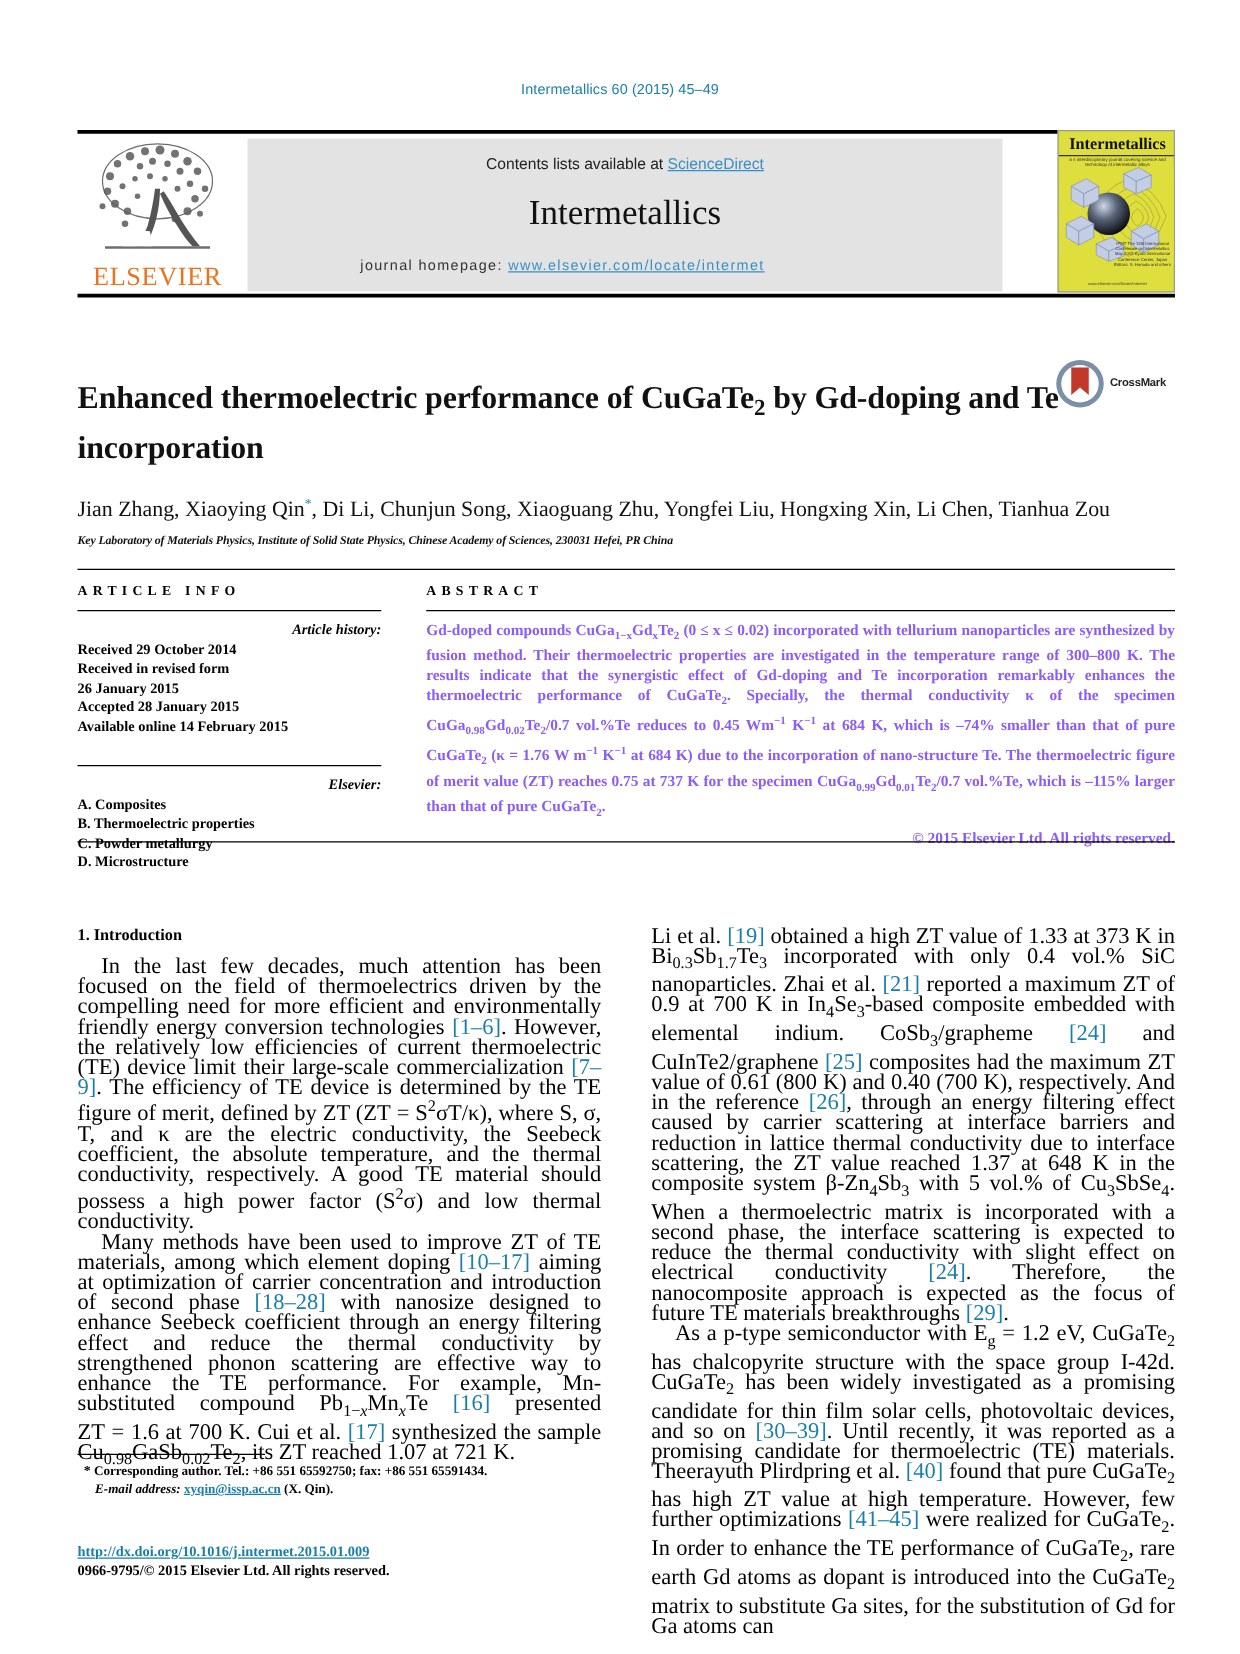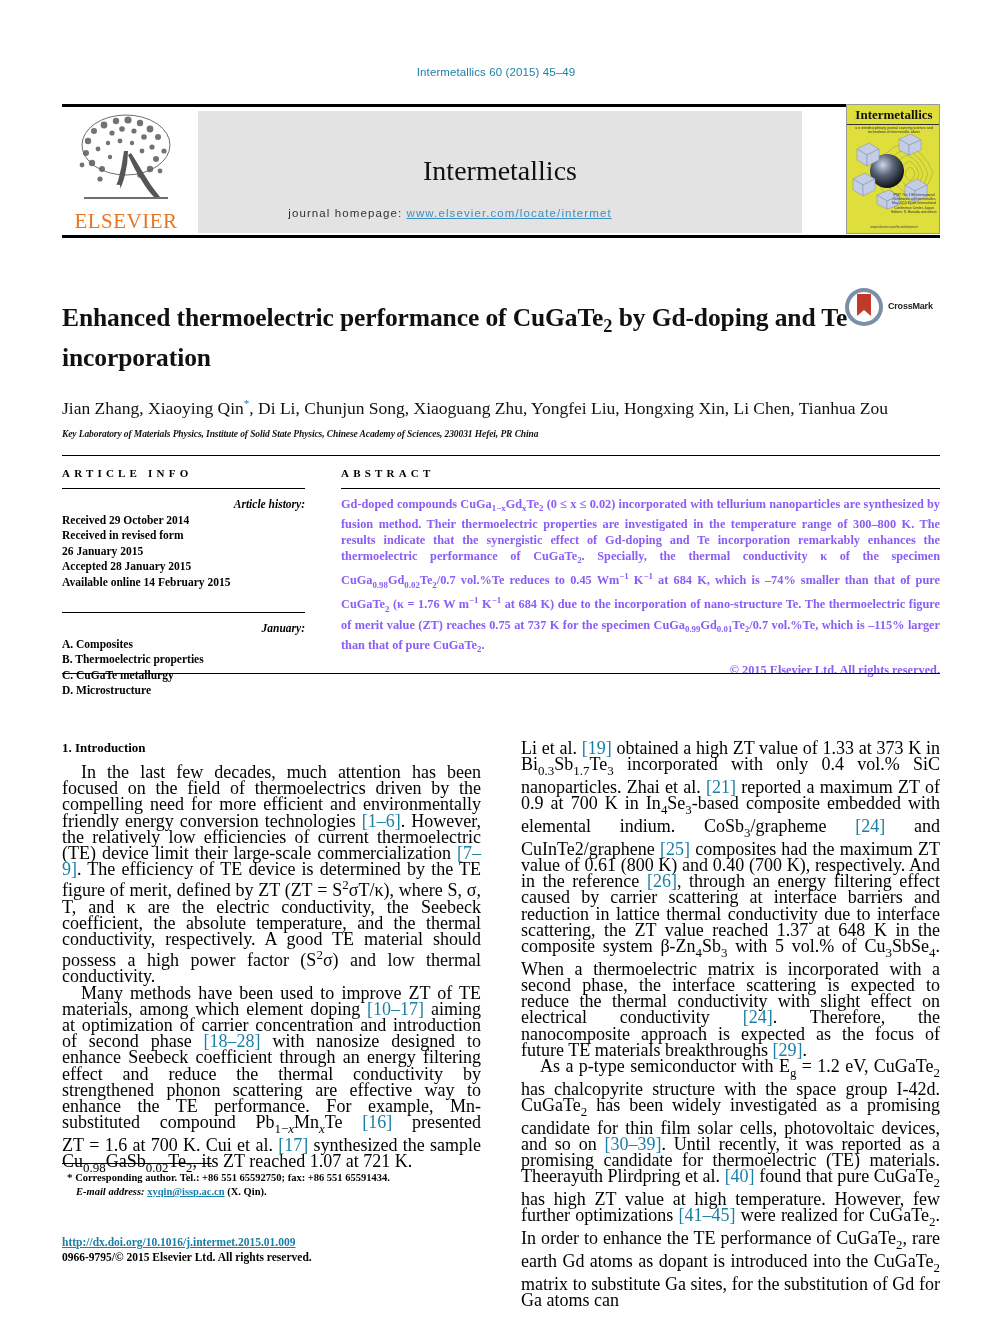--- a/index.html
+++ b/index.html
@@ -422,20 +422,23 @@
           </g>
           <path d="M60 40 Q58 56 54 70 Q50 80 44 86 L52 86 Q58 76 61 64 Q64 52 64 40 Z" fill="#555"></path>
           <path d="M64 44 Q70 58 78 70 Q84 80 90 86 L96 86 Q86 74 78 60 Q71 48 67 42 Z" fill="#555"></path>
           <path d="M38 78 Q46 72 56 74 L58 86 L34 86 Z" fill="#ffffff"></path>
         </svg>
       </div>
       <div class="elsevier-wordmark">ELSEVIER</div>
     </div>
 
     <div class="journal-band">
+      <div class="contents-line">
+        <span>Contents lists available at </span><a class="sd" href="#">ScienceDirect</a>
+      </div>
       <div class="journal-name">Intermetallics</div>
       <div class="homepage-line">
         <span>journal homepage: </span><a class="url" href="#">www.elsevier.com/locate/intermet</a>
       </div>
     </div>
 
     <div class="cover-thumb">
       <div class="cover-title">Intermetallics</div>
       <div class="cover-sub">a n interdisciplinary journal covering science and technology of intermetallic alloys</div>
       <div class="cover-art">
@@ -523,24 +526,24 @@
       <div class="hist-block">
         <div class="hist-label">Article history:</div>
         <div class="hist-line">Received 29 October 2014</div>
         <div class="hist-line">Received in revised form</div>
         <div class="hist-line">26 January 2015</div>
         <div class="hist-line">Accepted 28 January 2015</div>
         <div class="hist-line">Available online 14 February 2015</div>
       </div>
       <div class="hr-thin"></div>
       <div class="kw-block">
-        <div class="kw-label">January:</div>
+        <div class="kw-label">Elsevier:</div>
         <div class="kw-line">A. Composites</div>
         <div class="kw-line">B. Thermoelectric properties</div>
-        <div class="kw-line">C. CuGaTe metallurgy</div>
+        <div class="kw-line">C. Powder metallurgy</div>
         <div class="kw-line">D. Microstructure</div>
       </div>
     </div>
 
     <div class="col-abstract">
       <div class="sec-head">ABSTRACT</div>
       <div class="hr-thin"></div>
       <div class="abstract-body">
         <p><span>Gd-doped compounds CuGa</span><sub>1−x</sub><span>Gd</span><sub>x</sub><span>Te</span><sub>2</sub><span> (0 ≤ x ≤ 0.02) incorporated with tellurium nanoparticles are synthesized by fusion method. Their thermoelectric properties are investigated in the temperature range of 300–800 K. The results indicate that the synergistic effect of Gd-doping and Te incorporation remarkably enhances the thermoelectric performance of CuGaTe</span><sub>2</sub><span>. Specially, the thermal conductivity κ of the specimen CuGa</span><sub>0.98</sub><span>Gd</span><sub>0.02</sub><span>Te</span><sub>2</sub><span>/0.7 vol.%Te reduces to 0.45 Wm</span><sup>−1</sup><span> K</span><sup>−1</sup><span> at 684 K, which is –74% smaller than that of pure CuGaTe</span><sub>2</sub><span> (κ = 1.76 W m</span><sup>−1</sup><span> K</span><sup>−1</sup><span> at 684 K) due to the incorporation of nano-structure Te. The thermoelectric figure of merit value (ZT) reaches 0.75 at 737 K for the specimen CuGa</span><sub>0.99</sub><span>Gd</span><sub>0.01</sub><span>Te</span><sub>2</sub><span>/0.7 vol.%Te, which is –115% larger than that of pure CuGaTe</span><sub>2</sub><span>.</span></p>
         <div class="copyright">© 2015 Elsevier Ltd. All rights reserved.</div>

